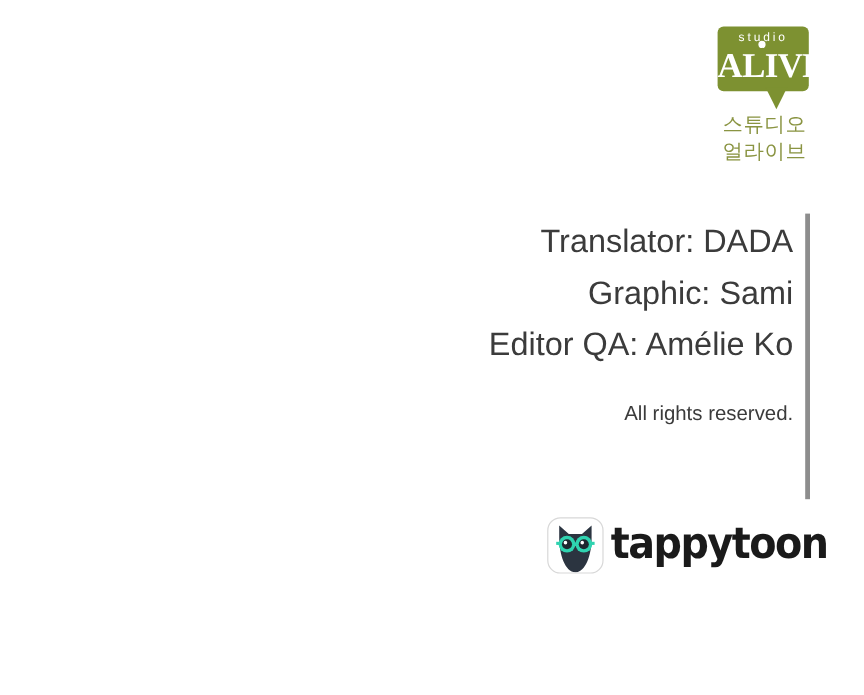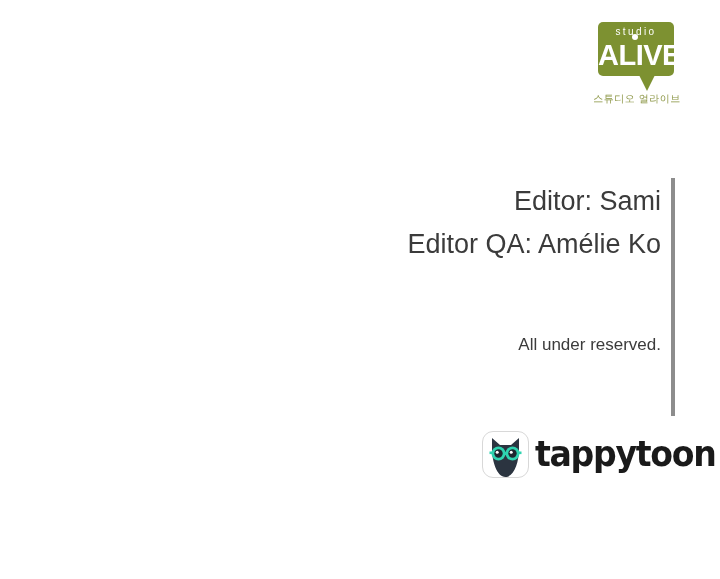--- a/index.html
+++ b/index.html
@@ -62,40 +62,40 @@
   .sa-alive {
     position: absolute;
     left: 6px;
     top: 16px;
     width: 76px;
     text-align: center;
     color: #ffffff;
     font-size: 29px;
     font-weight: bold;
     letter-spacing: -0.5px;
-    font-family: Liberation Sans, sans-serif;
+    font-family: Liberation Serif, serif;
     line-height: 34px;
   }
   .sa-dot {
     position: absolute;
     left: 40px;
     top: 12px;
     width: 6px;
     height: 6px;
     border-radius: 50%;
     background: #ffffff;
   }
   .sa-korean {
     position: absolute;
     left: 0px;
     top: 70px;
     width: 90px;
     text-align: center;
     color: #8a9442;
-    font-size: 10px;
+    font-size: 17px;
     letter-spacing: 0.5px;
     font-family: "DejaVu Sans", sans-serif;
   }
 
   
   #credits-rule {
     position: absolute;
     left: 671px;
     top: 178px;
     width: 4px;
@@ -132,21 +132,21 @@
     color: #3b3b3b;
     font-size: 17px;
     line-height: 23px;
     font-family: "Liberation Sans", sans-serif;
     white-space: nowrap;
   }
 
   
   #tappytoon-logo {
     position: absolute;
-    left: 482px;
+    left: 456px;
     top: 429px;
     width: 192px;
     height: 50px;
     text-decoration: underline;
   }
   .tt-icon {
     position: absolute;
     left: 0px;
     top: 2px;
     width: 45px;
@@ -182,26 +182,27 @@
     <div class="sa-tail"></div>
     <div class="sa-studio">studio</div>
     <div class="sa-dot"></div>
     <div class="sa-alive">ALIVE</div>
     <div class="sa-korean">스튜디오 얼라이브</div>
   </div>
 
   <div id="credits-rule"></div>
 
   <div id="credits-block">
-    <div class="credit-line">Editor: Sami</div>
+    <div class="credit-line">Translator: DADA</div>
+    <div class="credit-line">Graphic: Sami</div>
     <div class="credit-line">Editor QA: Amélie Ko</div>
   </div>
 
   <div id="legal-block">
-    <div class="legal-line">All under reserved.</div>
+    <div class="legal-line">All rights reserved.</div>
   </div>
 
   <div id="tappytoon-logo">
     <div class="tt-icon">
       <svg width="45" height="45" viewBox="0 0 45 45" xmlns="http://www.w3.org/2000/svg">
 
         <path d="M9 16 L9 6 L17 13 L28 13 L36 6 L36 17 C36 30 31 45 22.5 45 C14 45 9 30 9 16 Z" fill="#2b3440"></path>
 
         <rect x="19" y="20" width="7" height="3" fill="#2fd3b0"></rect>
 

